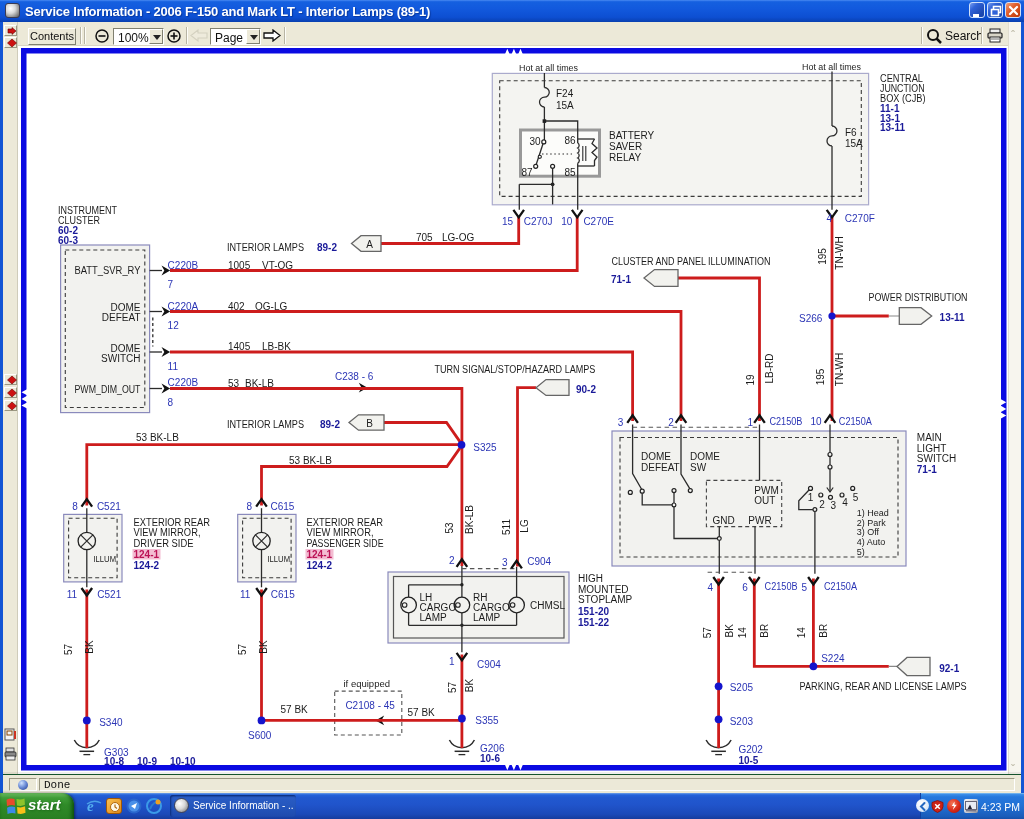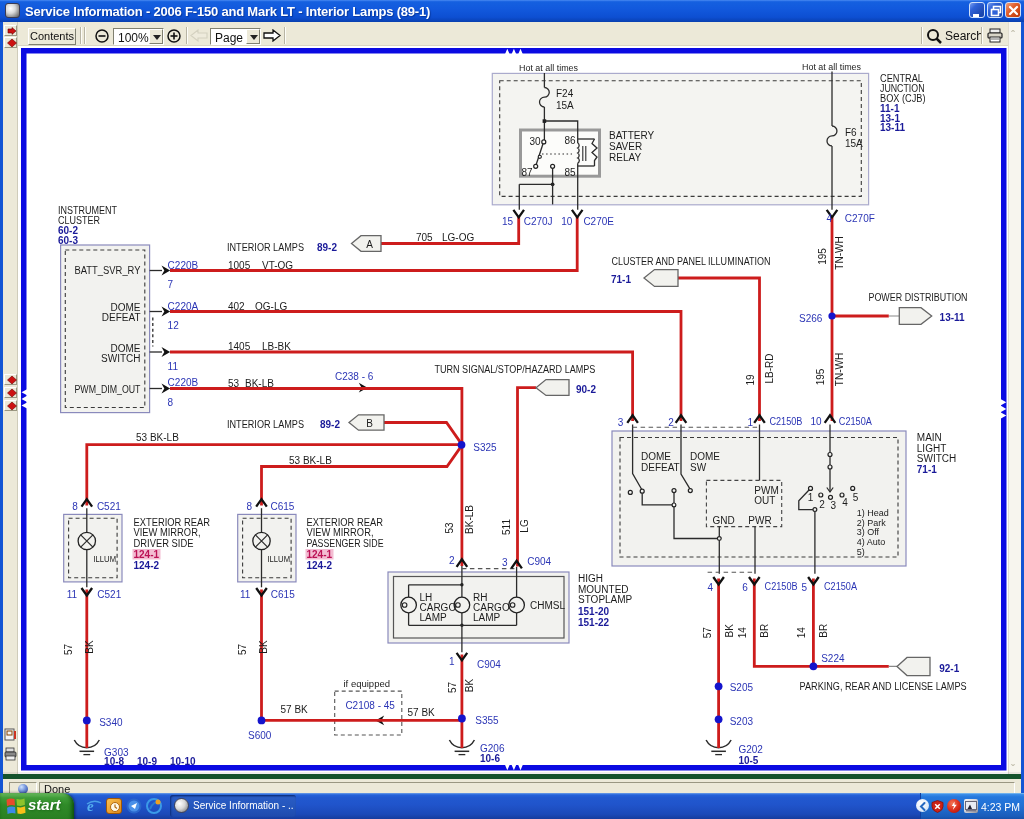--- a/index.html
+++ b/index.html
@@ -25,21 +25,21 @@
 .tsep { position:absolute; top:5px; width:2px; height:17px; border-left:1px solid #b8b5a4; border-right:1px solid #fdfdf8; }
 .combo { position:absolute; top:6px; height:17px; background:#fff; border:1px solid; border-color:#808070 #fff #fff #808070; font-size:11px; color:#111; }
 .combo .ctext { position:absolute; left:4px; top:2px; font-size:12px; }
 .combo .cbtn { position:absolute; right:0; top:0; width:14px; height:15px; background:#ece9d8; border:1px solid; border-color:#fff #808070 #808070 #fff; }
 .combo .cbtn:after { content:""; position:absolute; left:3px; top:5px; border:4px solid transparent; border-top:5px solid #222; }
 .zoomicon { position:absolute; top:29px; }
 #scrollcol { position:absolute; left:1008px; top:22px; width:13px; height:752px; background:#f7f5ee; border-left:1px solid #e0ddd0;}
 #scrollcol .chevup { position:absolute; left:2px; top:6px; color:#c4c0b0; font-size:11px; font-weight:bold;}
 #scrollcol .chevdn { position:absolute; left:2px; top:740px; color:#c4c0b0; font-size:11px; font-weight:bold;}
 #canvas { position:absolute; left:18px; top:46px; width:990px; height:728px; background:#fff; }
-#statusbar { position:absolute; left:3px; top:774px; width:1018px; height:19px; background:#ece9d8; border-top:5px solid #14532d; box-shadow:0 -2px 0 #00000010;}
+#statusbar { position:absolute; left:3px; top:774px; width:1018px; height:19px; background:#ece9d8; border-top:1px solid #14532d; box-shadow:0 -2px 0 #00000010;font-family:Liberation Mono, monospace;}
 #statusbar .gbox { position:absolute; left:6px; top:3px; width:28px; height:13px; border:1px solid; border-color:#9a9782 #fff #fff #9a9782; }
 #statusbar .globe { position:absolute; left:8px; top:1px; width:10px; height:10px; border-radius:50%; background:radial-gradient(circle at 35% 30%, #cfe2ff 0%, #6f8fd8 45%, #3a57a8 80%, #22387a 100%); }
 #statusbar .dfield { position:absolute; left:36px; top:3px; width:976px; height:13px; border:1px solid; border-color:#9a9782 #fff #fff #9a9782; background:#ece9d8; }
 #statusbar .dtext { position:absolute; left:4px; top:0px; font-size:11px; color:#111; }
 #taskbar { position:absolute; left:0; top:793px; width:1024px; height:26px;
   background:linear-gradient(to bottom,#7aa7e8 0%,#3b77e0 4%,#2460d8 9%,#2158cf 18%,#2054cb 45%,#1b49b8 82%,#163c9d 100%); }
 #startbtn { position:absolute; left:0; top:0; width:74px; height:40px; border-radius:0 12px 12px 0;
   background:linear-gradient(to bottom,#6fbf63 0%,#3f9c38 12%,#2f8a28 30%,#2a8123 60%,#1f6d1a 90%,#185c14 100%);
   box-shadow:inset -2px -2px 4px #0a4a08, 1px 0 3px #00000080; }
 #startbtn .stext { position:absolute; left:28px; top:3px; color:#fff; font-size:15px; font-weight:bold; font-style:italic; text-shadow:1px 1px 2px #14501278; }

